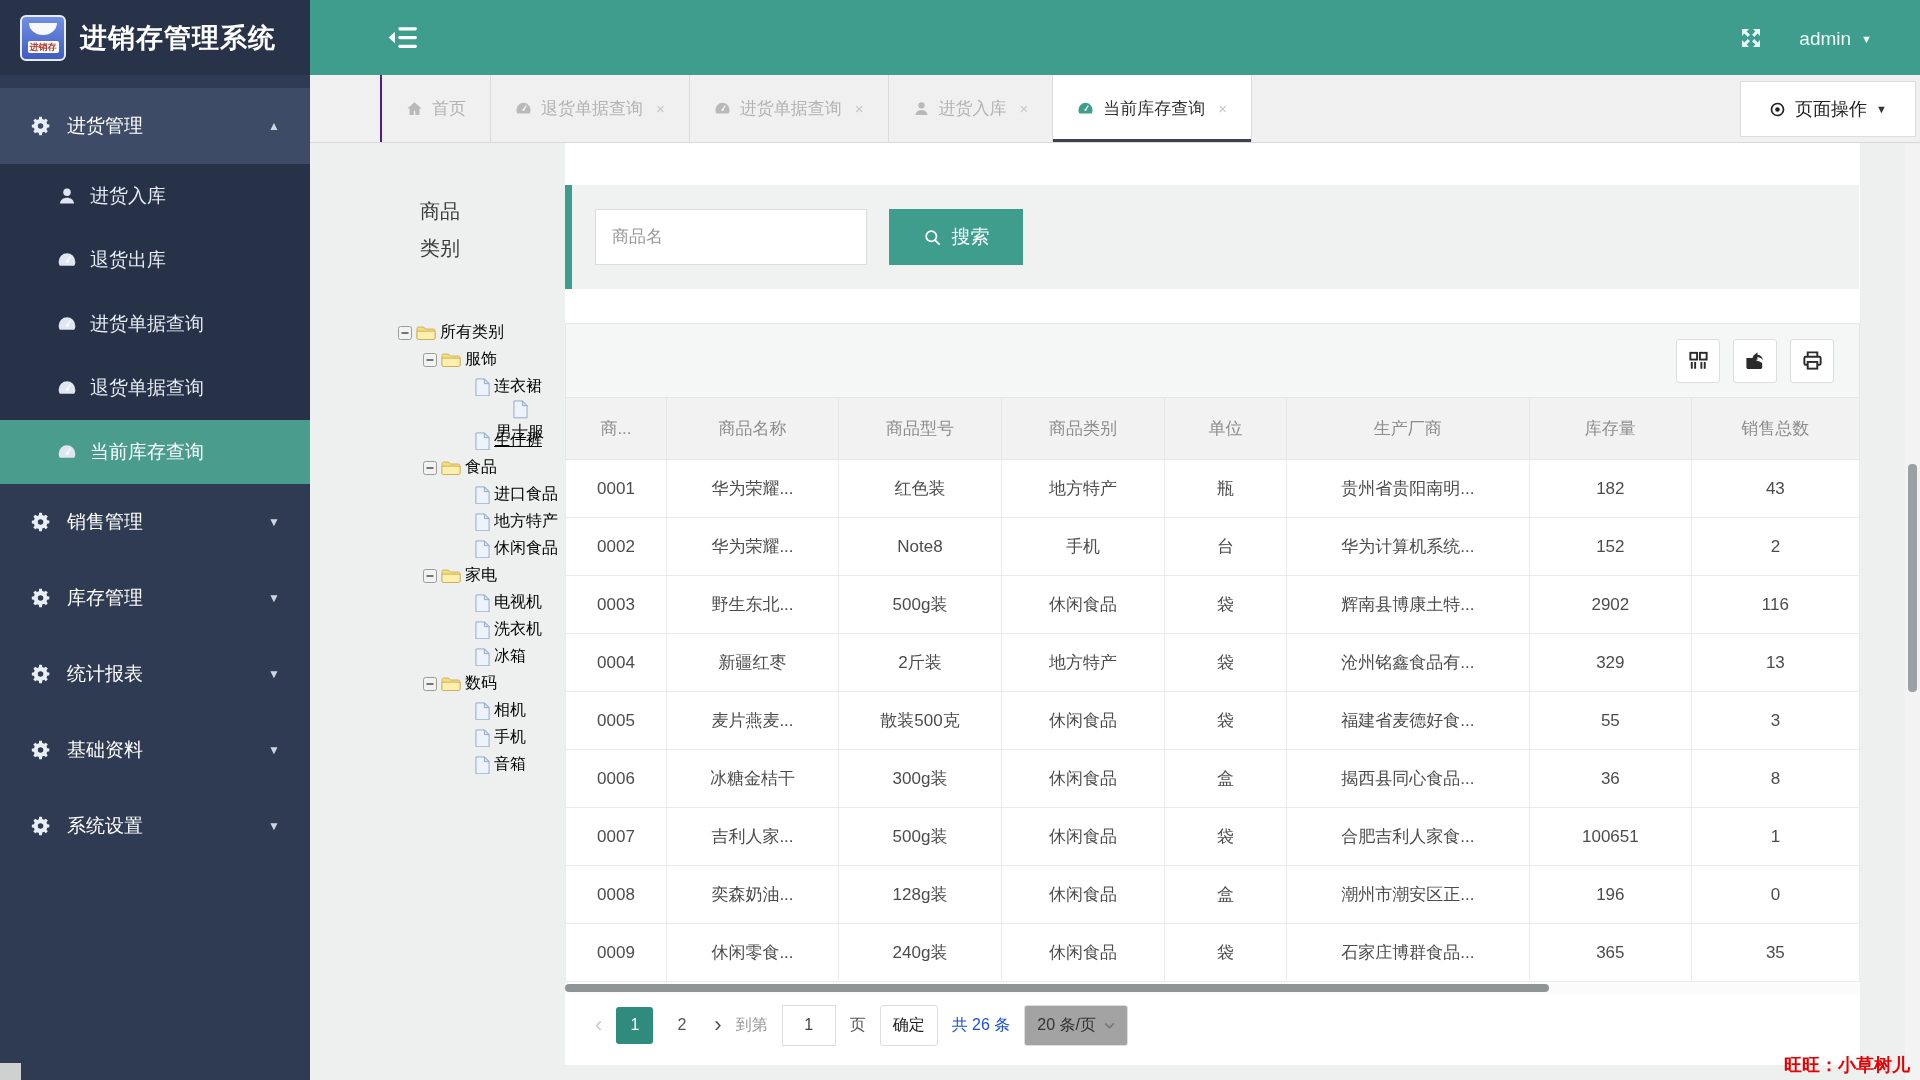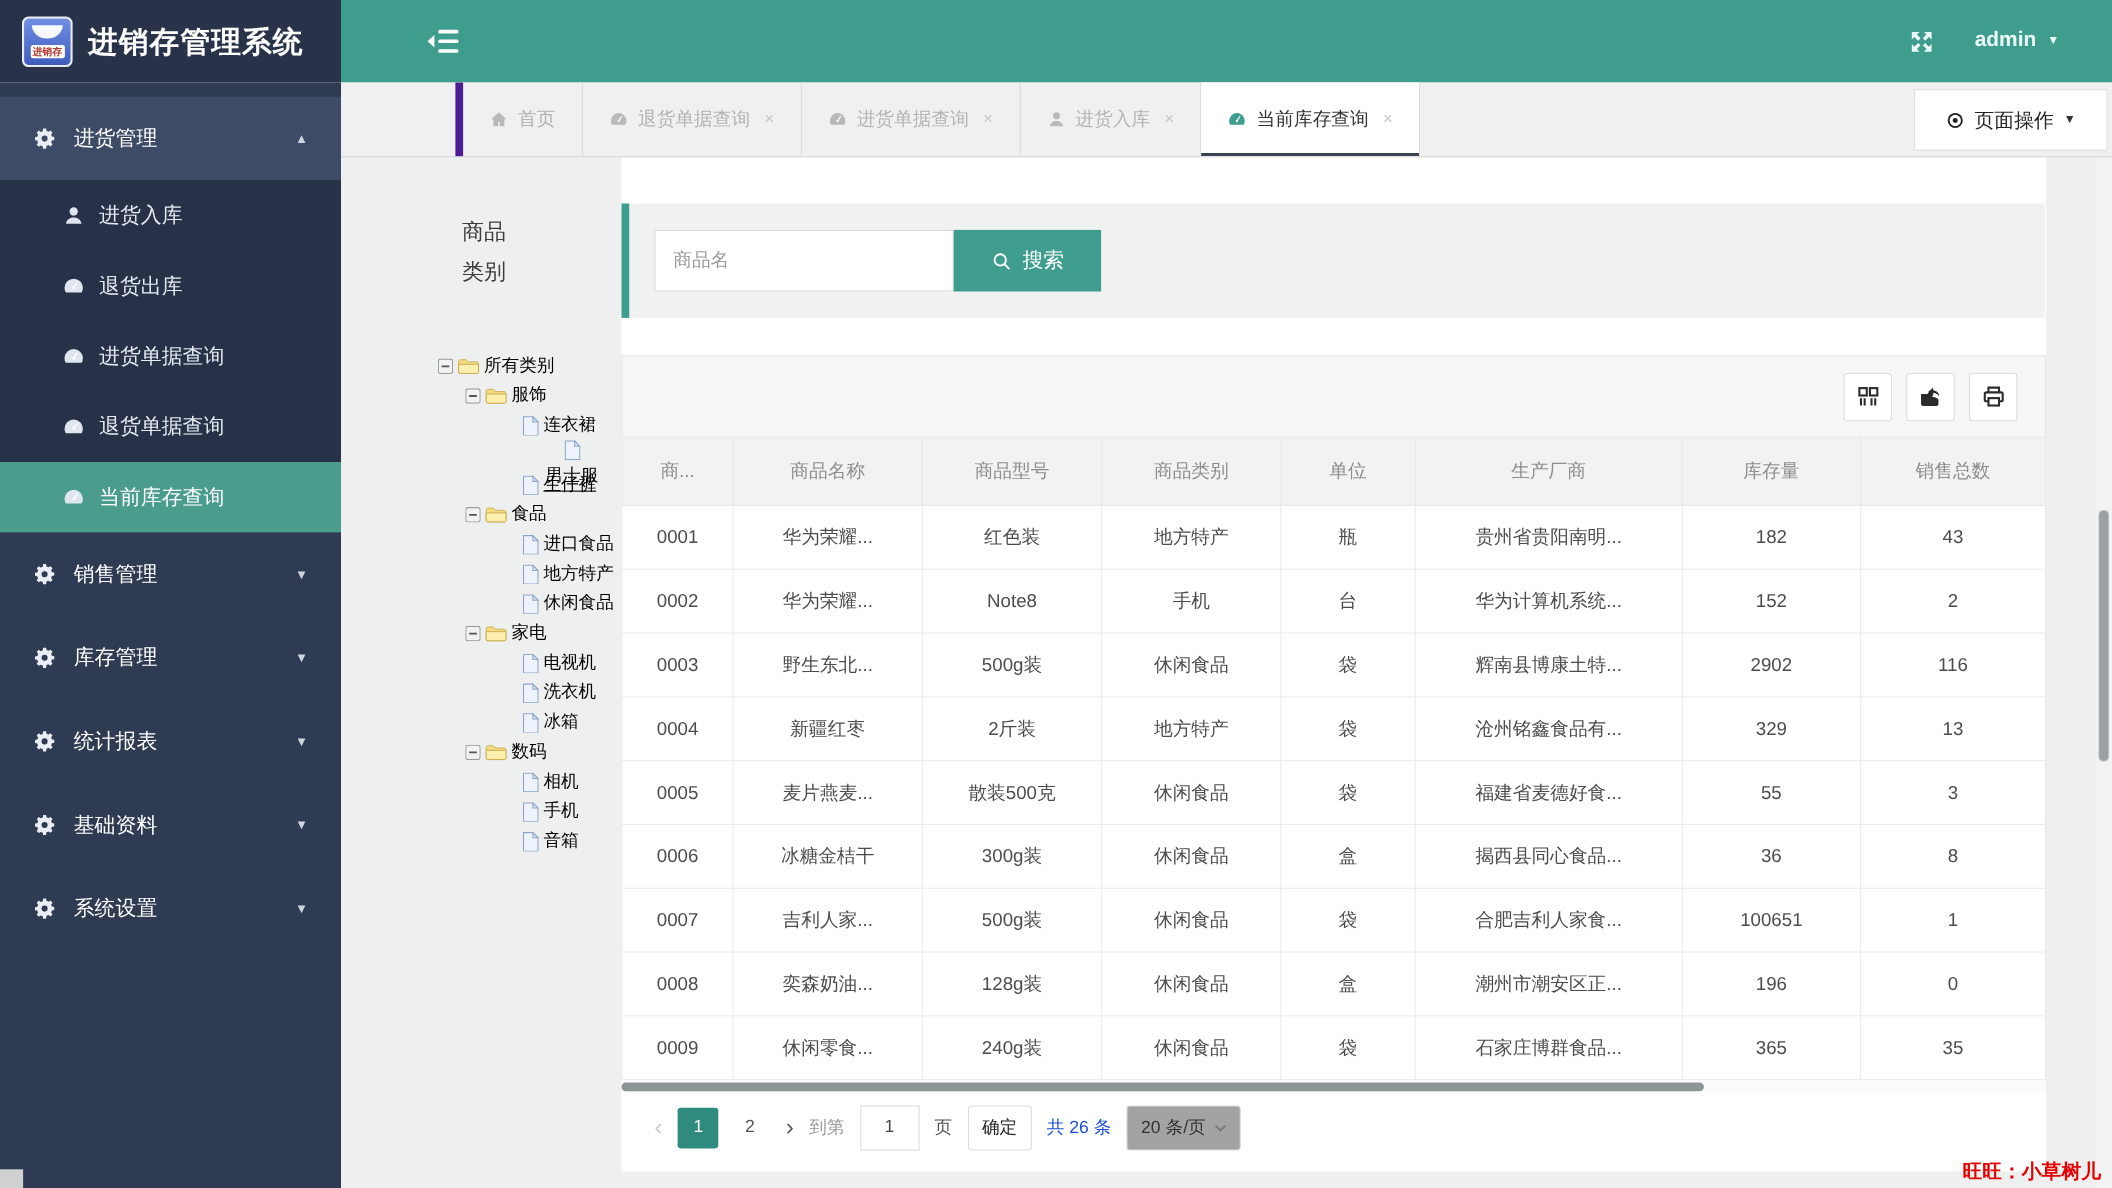--- a/index.html
+++ b/index.html
@@ -12,21 +12,21 @@
   .logo-area { width:310px; background:#283349; display:flex; align-items:center; padding-left:20px; gap:14px; flex:none; }
   .logo-badge { width:46px; height:46px; border-radius:6px; background:linear-gradient(#7190e2,#3f5cc0);
     border:2px solid #e8ecf8; display:flex; align-items:flex-end; justify-content:center; position:relative; }
   .logo-badge::before { content:""; position:absolute; top:6px; left:7px; right:7px; height:12px;
     background:#fff; border-radius:0 0 50% 50%/0 0 100% 100%; opacity:.95; }
   .logo-inner { background:#fff; color:#b03a2e; font-size:9px; font-weight:bold; line-height:12px;
     padding:0 2px; border-radius:2px; margin-bottom:6px; position:relative; }
   .app-title { color:#fff; font-size:27px; font-weight:bold; letter-spacing:1px; }
   .topbar-main { flex:1; background:var(--accent); display:flex; align-items:center; padding:0 30px; }
   .collapse-btn { background:none; border:none; color:#fff; width:30px; height:24px; cursor:pointer; margin-left:48px; }
-  .topbar-right { margin-left:auto; display:flex; align-items:flex-start; gap:36px;font-weight:bold; }
+  .topbar-right { margin-left:auto; display:flex; align-items:flex-end; gap:36px; }
   .fullscreen-btn { background:none; border:none; color:#eafaf6; width:24px; height:24px; cursor:pointer; }
   .user-menu { color:#eafaf6; font-size:19px; display:flex; align-items:center; gap:10px; cursor:pointer; margin-right:18px; }
   .user-menu .caret { font-size:11px; }
 
   
   .body-row { display:flex; height:1005px; }
 
   
   .sidebar { width:310px; flex:none; background:#2f3b52; padding-top:13px; overflow:hidden; }
   .menu-parent { height:76px; display:flex; align-items:center; gap:15px; padding:0 30px;
@@ -41,21 +41,21 @@
   .menu-sub.active { background:var(--active); color:#fff; }
 
   
   .content { flex:1; display:flex; flex-direction:column; min-width:0; }
 
   
   .tabbar { height:68px; background:#f0f0f0; border-bottom:1px solid #d9d9d9; display:flex;
     padding-left:70px; position:relative; flex:none; }
   .tab { display:flex; align-items:center; gap:9px; padding:0 24px; font-size:17px; color:#b3b3b3;
     border-right:1px solid #dcdcdc; cursor:pointer; white-space:nowrap; }
-  .tab:first-child { border-left:7px solid #4c1d95;margin-left:34px; }
+  .tab:first-child { border-left:2px solid #4c1d95; }
   .tab .t-icon { width:17px; height:17px; color:#b9b9b9; }
   .tab .t-close { font-size:15px; color:#c6c6c6; margin-left:4px; }
   .tab.active { background:#fff; color:#333; box-shadow:inset 0 -3px 0 #3a4254; }
   .tab.active .t-icon { color:var(--accent); }
   .page-actions { position:absolute; right:4px; top:6px; height:56px; width:176px; background:#fff;
     border:1px solid #ddd; font-size:18px; color:#222; display:flex; align-items:center; justify-content:center;
     gap:9px; cursor:pointer; font-family:inherit; }
   .page-actions .pa-icon { width:17px; height:17px; color:#222; }
   .page-actions .caret { font-size:11px; color:#333; }
 
@@ -75,21 +75,21 @@
 
   
   .right-panel { flex:1; background:#fff; margin:0 60px 15px 0; padding-top:42px; min-width:0; }
 
   .search-strip { height:104px; background:#f0f1f1; position:relative; display:flex; align-items:center;
     padding-left:30px; margin-right:1px; }
   .search-strip::before { content:""; position:absolute; left:0; top:0; bottom:0; width:7px; background:var(--accent); }
   .search-input { width:272px; height:56px; border:1px solid #dcdcdc; background:#fff; padding:0 16px;
     font-size:17px; color:#333; font-family:inherit; }
   .search-input::placeholder { color:#999; }
-  .search-btn { width:134px; height:56px; margin-left:0; background:var(--accent); color:#fff; border:none;
+  .search-btn { width:134px; height:56px; margin-left:22px; background:var(--accent); color:#fff; border:none;
     font-size:19px; display:flex; align-items:center; justify-content:center; gap:10px; cursor:pointer; font-family:inherit; }
   .search-btn .s-icon { width:19px; height:19px; color:#fff; }
 
   .table-card { margin-top:34px; }
   .toolbar { height:74px; background:#f5f6f6; border:1px solid #e6e6e6; border-bottom:none;
     display:flex; align-items:center; justify-content:flex-end; gap:13px; padding-right:25px; }
   .tool-btn { width:44px; height:44px; background:#fff; border:1px solid #ddd; border-radius:3px;
     display:flex; align-items:center; justify-content:center; cursor:pointer; }
   .tool-btn .tb-icon { width:23px; height:23px; color:#2b2b2b; }
 

